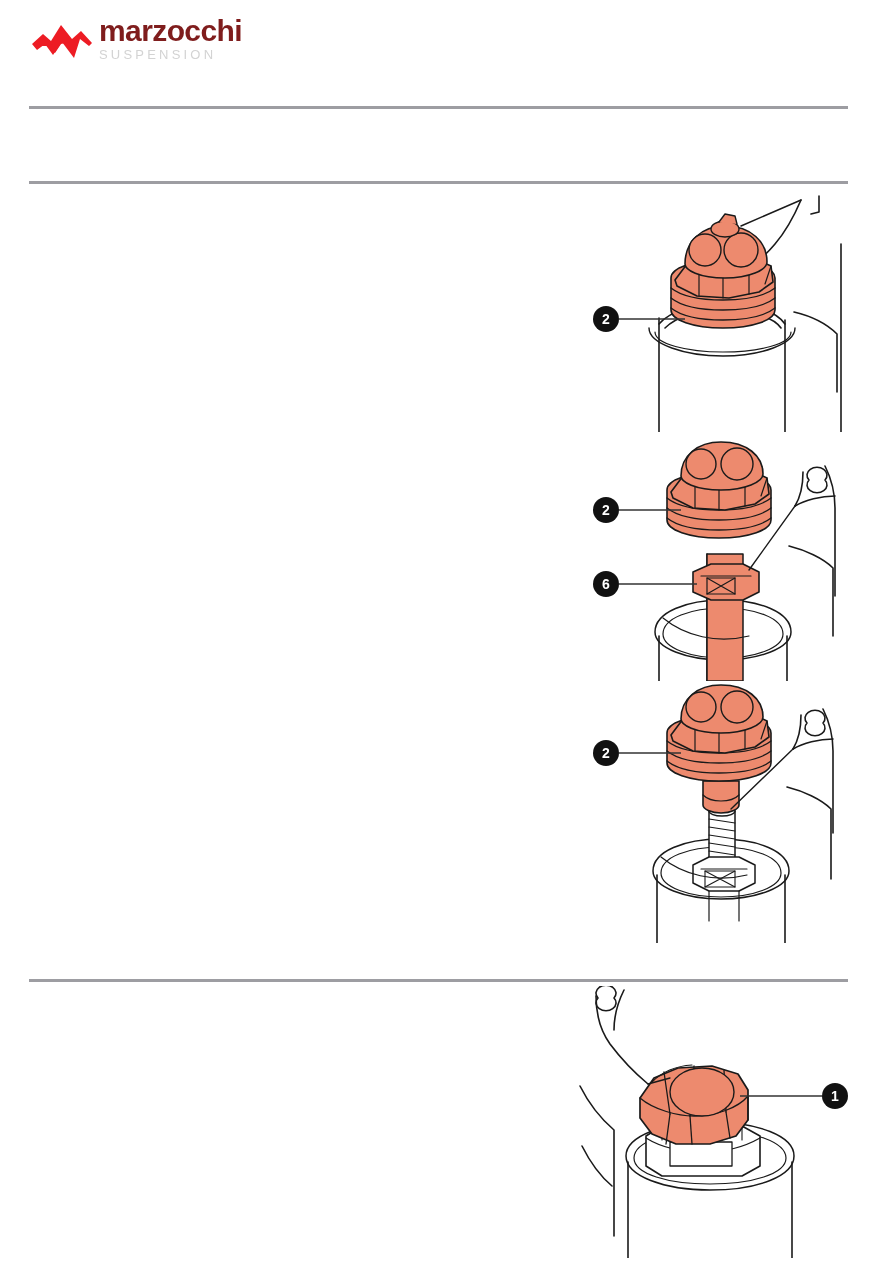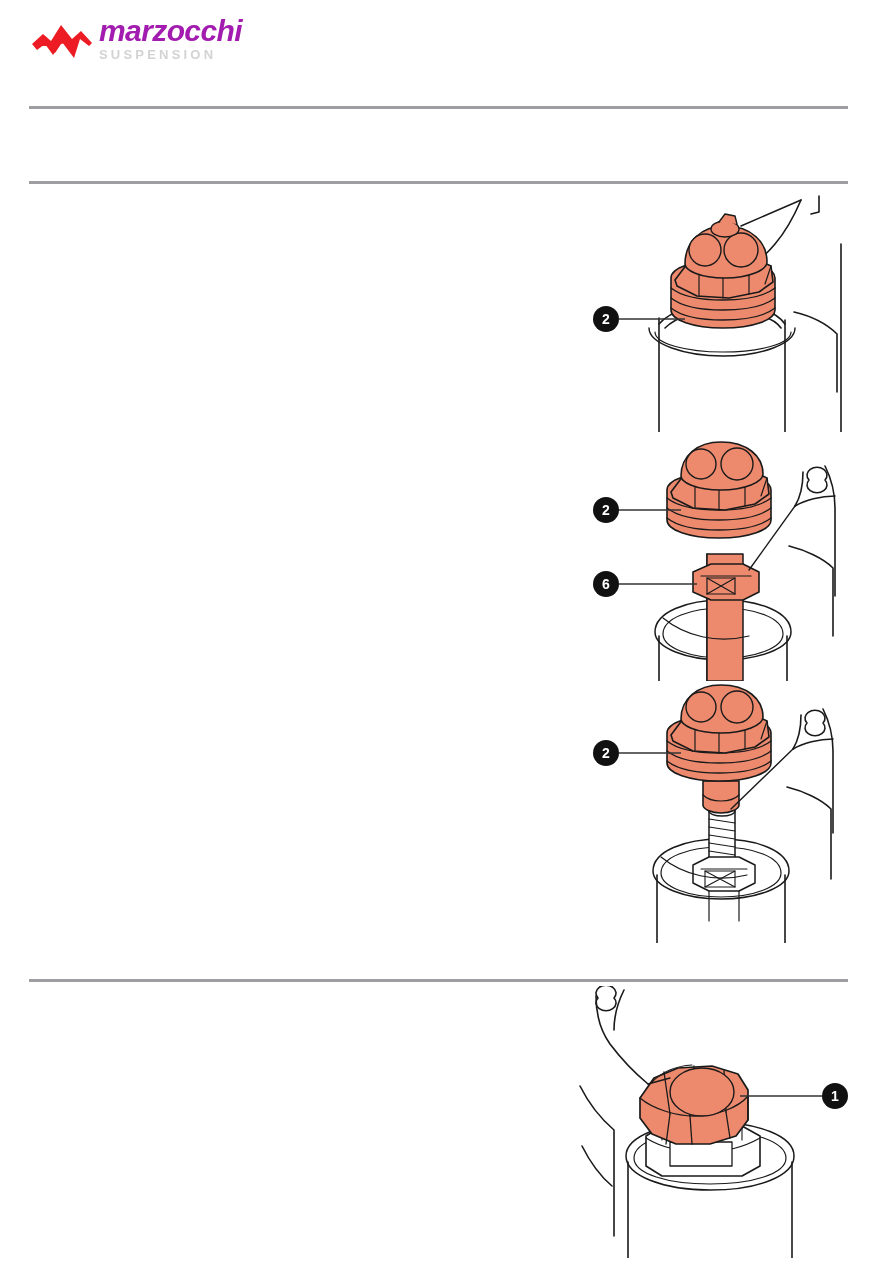--- a/index.html
+++ b/index.html
@@ -31,31 +31,30 @@
     height: 44px;
   }
   .logo-text-wrap {
     position: absolute;
     left: 68px;
     top: 2px;
   }
   .logo-word {
     font-family: "Liberation Sans", sans-serif;
     font-weight: bold;
-    font-style: italic;
     font-size: 30px;
     letter-spacing: -0.6px;
-    color: #a21caf;
+    color: #7f1d1d;
     line-height: 30px;
     white-space: nowrap;
     text-align: right;
   }
   .logo-sub {
     font-family: "Liberation Sans", sans-serif;
-    font-weight: bold;
+    font-weight: normal;
     font-size: 13px;
     letter-spacing: 3.2px;
     color: #d3d3d3;
     line-height: 15px;
     margin-top: 1px;
     white-space: nowrap;
   }
 
   
   .rule {

